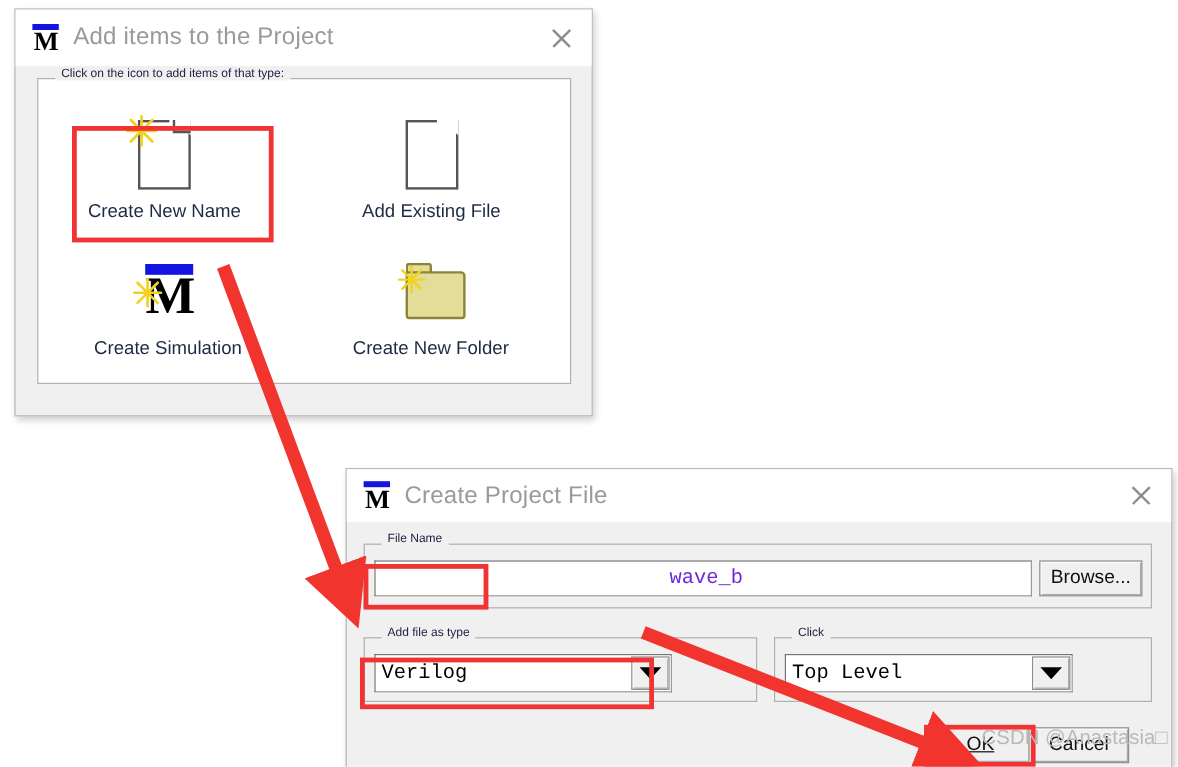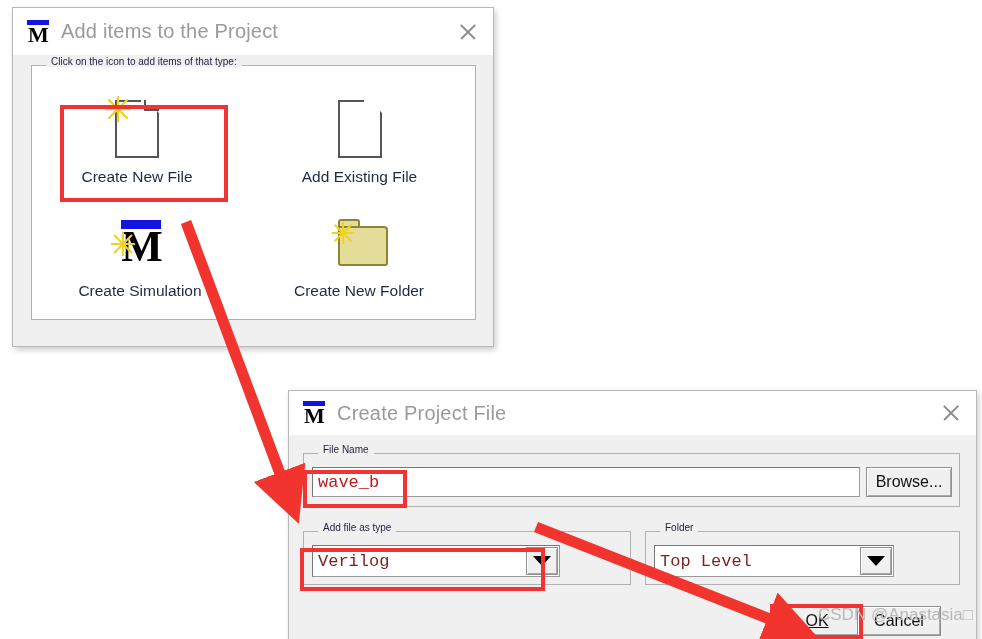--- a/index.html
+++ b/index.html
@@ -49,31 +49,31 @@
 
   .mbigwrap{width:62px;height:62px;margin:0 auto;position:relative;}
   .mbig .bar{position:absolute;left:12px;top:6px;width:40px;height:9px;background:#1414e0;}
   .mbig .mtxt{position:absolute;left:8px;top:12px;width:48px;height:42px;
      font-family:"Liberation Serif",serif;font-weight:bold;font-size:44px;line-height:42px;
      color:#000;text-align:center;letter-spacing:-2px;}
 
   
   .textfield{position:absolute;background:#fff;border:1px solid #9a9a9a;
      border-top-color:#767676;border-left-color:#767676;box-sizing:border-box;
-     font-family:"Liberation Mono", monospace;font-size:17px;color:#b91c1c;
-     display:flex;align-items:center;padding-left:5px;}
+     font-family:"Liberation Mono", monospace;font-size:17px;color:#6d28d9;
+     display:flex;align-items:center;padding-left:5px;justify-content:center;}
   .btn{position:absolute;background:#f0f0f0;border:1px solid #8f8f8f;
      box-shadow:inset 1px 1px 0 #ffffff, inset -1px -1px 0 #a9a9a9;
      display:flex;align-items:center;justify-content:center;
      font-size:16px;color:#101010;box-sizing:border-box;}
   .combo{position:absolute;background:#fff;border:1px solid #9a9a9a;
      border-top-color:#767676;border-left-color:#767676;box-sizing:border-box;
      display:flex;align-items:center;}
   .combo .val{flex:1 1 auto;padding-left:5px;font-family:"Liberation Mono",monospace;
-     font-size:17px;color:#7f1d1d;white-space:nowrap;overflow:hidden;}
+     font-size:17px;color:#000000;white-space:nowrap;overflow:hidden;}
   .combo .arrowbtn{flex:0 0 auto;width:30px;align-self:stretch;margin:1px;
      background:#f0f0f0;border:1px solid #8f8f8f;
      box-shadow:inset 1px 1px 0 #fff, inset -1px -1px 0 #a9a9a9;
      display:flex;align-items:center;justify-content:center;}
   .caret{width:0;height:0;border-left:9px solid transparent;border-right:9px solid transparent;
      border-top:10px solid #000;}
 
   
   .redbox{position:absolute;border:4px solid #f03333;box-sizing:border-box;
      pointer-events:none;}
@@ -108,21 +108,21 @@
         </div>
         <svg class="sparkle" viewBox="0 0 30 30">
           <g stroke="#f2d21e" stroke-width="2.3" stroke-linecap="round">
             <line x1="15" y1="3" x2="15" y2="27"></line>
             <line x1="3" y1="15" x2="27" y2="15"></line>
             <line x1="6" y1="6" x2="24" y2="24"></line>
             <line x1="24" y1="6" x2="6" y2="24"></line>
           </g>
         </svg>
       </div>
-      <div class="iconlabel">Create New File</div>
+      <div class="iconlabel">Create New Name</div>
     </div>
 
     <div class="iconcell" style="left:255px;top:30px;width:145px;">
       <div class="pagewrap">
         <div class="page">
           <div class="fold"></div>
           <svg class="foldline" viewBox="0 0 18 18">
             <path d="M0,0 L18,0 L0,18 Z" fill="#ffffff"></path>
           </svg>
         </div>
@@ -189,21 +189,21 @@
     <span class="gb-legend">Add file as type</span>
     <div class="combo" style="left:8px;top:13px;width:248px;height:32px;">
       <span class="val">Verilog</span>
       <span class="arrowbtn">
         <span class="caret"></span>
       </span>
     </div>
   </div>
 
   <div class="groupbox" style="left:356px;top:140px;width:313px;height:52px;">
-    <span class="gb-legend">Folder</span>
+    <span class="gb-legend">Click</span>
     <div class="combo" style="left:8px;top:13px;width:240px;height:32px;">
       <span class="val">Top Level</span>
       <span class="arrowbtn">
         <span class="caret"></span>
       </span>
     </div>
   </div>
 
   <div class="btn" style="left:486px;top:215px;width:84px;height:30px;text-decoration:underline;">
     <span>OK</span>

